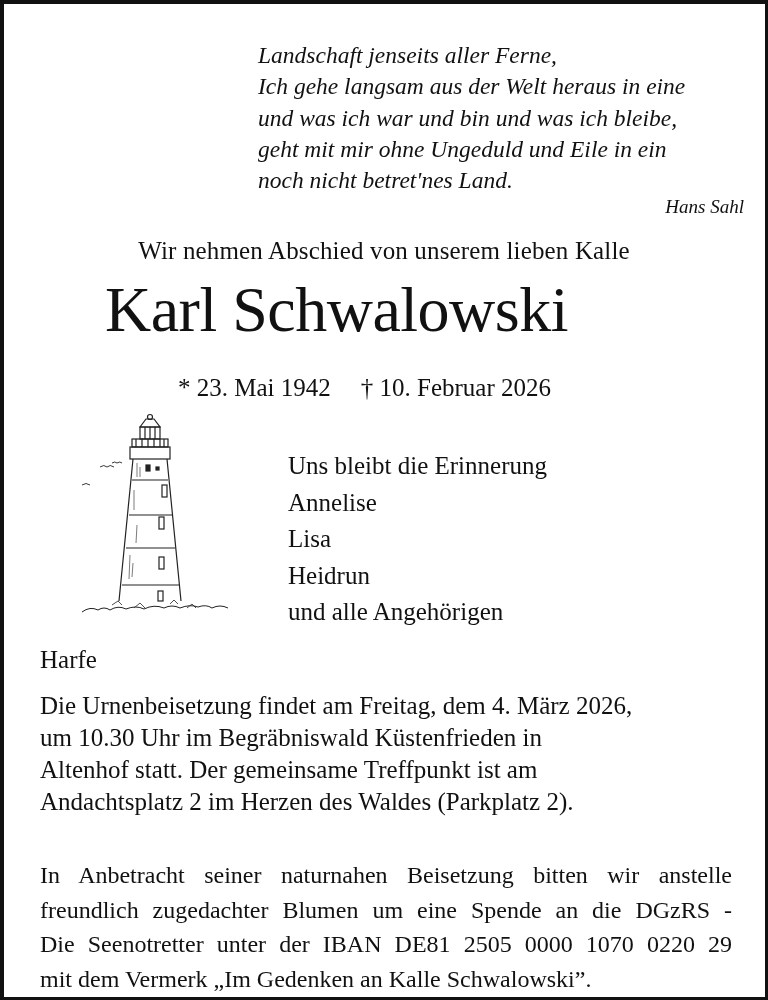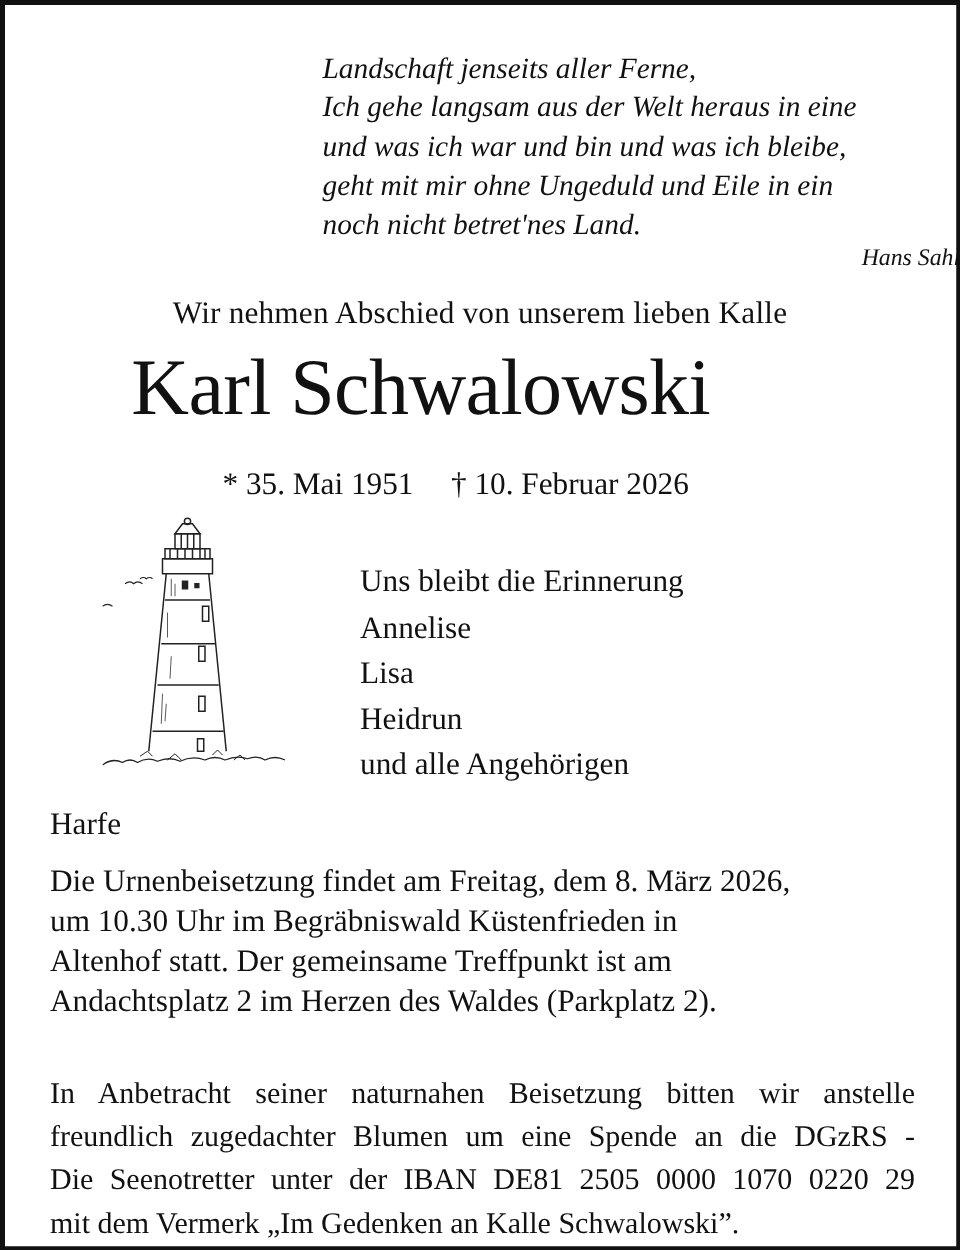--- a/index.html
+++ b/index.html
@@ -7,21 +7,21 @@
       width: 768px; height: 1000px; background: #fff; position: relative; overflow: hidden;
       font-family: "Liberation Serif", "DejaVu Serif", serif; color: #111;
     }
     .frame {
       position: absolute; left: 0; top: 0; width: 768px; height: 1000px;
       box-sizing: border-box; border: 4px solid #111; border-right-width: 3px; border-bottom-width: 3px;
     }
     .abs { position: absolute; white-space: nowrap; }
     .poem { left: 258px; top: 40px; font-style: italic; font-size: 23.5px; line-height: 31.3px; }
     .poem div { white-space: nowrap; }
-    .poet { left: 0; width: 744px; text-align: right; top: 196px; font-style: italic; font-size: 19px; padding-left: 24px; }
+    .poet { left: 0; width: 744px; text-align: right; top: 196px; font-style: italic; font-size: 19px; }
     .intro { left: 0; width: 768px; text-align: center; top: 237px; font-size: 25px; letter-spacing: 0.15px; }
     .name { left: 0; width: 673px; text-align: center; top: 270px; font-size: 64px; line-height: 80px; letter-spacing: -0.5px; }
     .dates { left: 178px; top: 374px; font-size: 25px; }
     .dates span { display: inline-block; }
     .dates .gap { width: 30px; }
     .lighthouse { left: 82px; top: 405px; width: 160px; height: 215px; }
     .mourners { left: 272px; top: 448px; font-size: 25px; line-height: 36.5px; }
     .mourners div { white-space: nowrap; margin-left: 16px; }
     .place { left: 40px; top: 646px; font-size: 25px; }
     .ceremony { left: 40px; top: 690px; font-size: 25px; line-height: 32px; }
@@ -41,21 +41,21 @@
   <div>und was ich war und bin und was ich bleibe,</div>
   <div>geht mit mir ohne Ungeduld und Eile in ein</div>
   <div>noch nicht betret'nes Land.</div>
 </div>
 <div class="abs poet">Hans Sahl</div>
 
 <div class="abs intro">Wir nehmen Abschied von unserem lieben Kalle</div>
 <div class="abs name">Karl Schwalowski</div>
 
 <div class="abs dates">
-  <span>* 35. Mai 1951</span><span class="gap"></span><span>† 10. Februar 2026</span>
+  <span>* 23. Mai 1942</span><span class="gap"></span><span>† 10. Februar 2026</span>
 </div>
 
 <svg class="abs lighthouse" viewBox="0 0 160 215" fill="none" stroke="#222" stroke-width="1.2">
 
   <path d="M58 22 L64 14 L72 14 L78 22 Z"></path>
   <circle cx="68" cy="12" r="2.5"></circle>
   <rect x="58" y="22" width="20" height="12"></rect>
   <line x1="63" y1="22" x2="63" y2="34"></line>
     <line x1="68" y1="22" x2="68" y2="34"></line>
     <line x1="73" y1="22" x2="73" y2="34"></line>
@@ -96,21 +96,21 @@
   <div>Uns bleibt die Erinnerung</div>
   <div>Annelise</div>
   <div>Lisa</div>
   <div>Heidrun</div>
   <div>und alle Angehörigen</div>
 </div>
 
 <div class="abs place">Harfe</div>
 
 <div class="abs ceremony">
-  <div>Die Urnenbeisetzung findet am Freitag, dem 8. März 2026,</div>
+  <div>Die Urnenbeisetzung findet am Freitag, dem 4. März 2026,</div>
   <div>um 10.30 Uhr im Begräbniswald Küstenfrieden in</div>
   <div>Altenhof statt. Der gemeinsame Treffpunkt ist am</div>
   <div>Andachtsplatz 2 im Herzen des Waldes (Parkplatz 2).</div>
 </div>
 
 <div class="abs donation">
   <div class="j">In Anbetracht seiner naturnahen Beisetzung bitten wir anstelle</div>
   <div class="j">freundlich zugedachter Blumen um eine Spende an die DGzRS -</div>
   <div class="j">Die Seenotretter unter der IBAN DE81 2505 0000 1070 0220 29</div>
   <div>mit dem Vermerk „Im Gedenken an Kalle Schwalowski”.</div>

